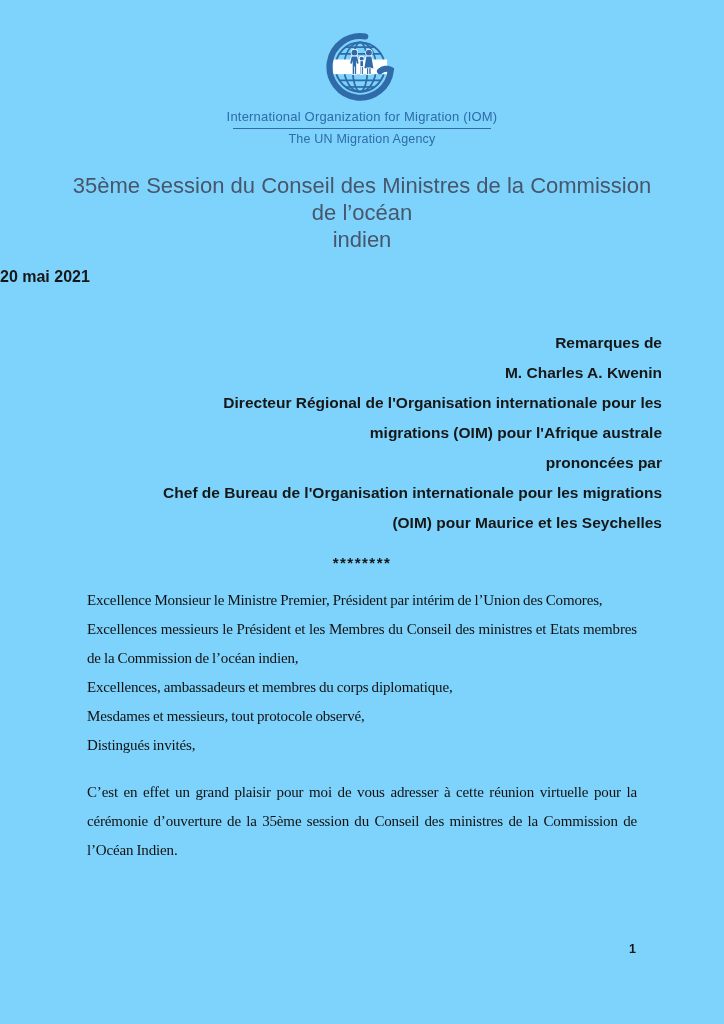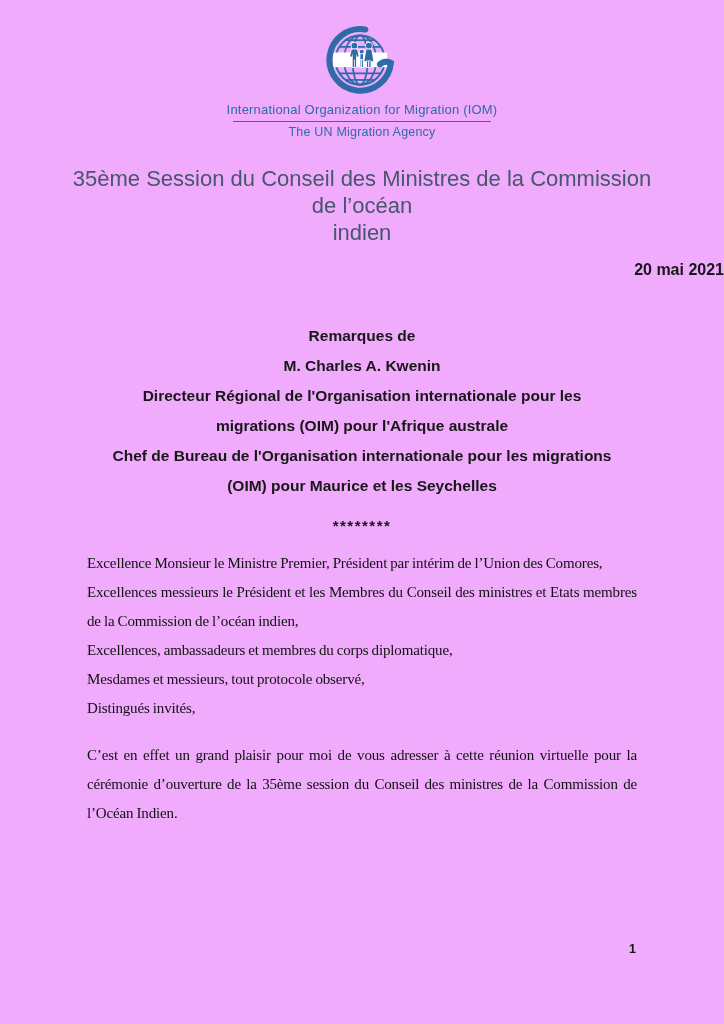--- a/index.html
+++ b/index.html
@@ -4,25 +4,25 @@
 <style>
   :root{
     --blue:#2e6ba8;
     --slate:#47566b;
     --ink:#171717;
   }
   html,body{margin:0;padding:0;background:#ffffff;}
   .page{
     position:relative;
     width:724px;height:1024px;
-    background:#f0abfc;
+    background:#7dd3fc;
     overflow:hidden;
     font-family:"Liberation Sans",sans-serif;
     box-sizing:border-box;
-    padding-top:25px;
+    padding-top:32px;
   }
   
   .logo-block{width:100%;text-align:center;}
   .logo-block svg{display:block;margin:0 auto;}
   .org-name{
     margin-top:5px;
     color:var(--blue);
     font-size:13px;
     font-weight:500;
     letter-spacing:.2px;
@@ -42,28 +42,28 @@
   .doc-title{
     width:580px;margin:26px auto 0 auto;
     text-align:center;
     color:var(--slate);
     font-weight:normal;
     font-size:22px;
     line-height:27px;
   }
   .doc-date{
     margin-top:15px;
-    text-align:right;
+    text-align:left;
     color:var(--ink);
     font-weight:bold;
     font-size:16px;
   }
   .speaker-block{
     width:600px;margin:42px auto 0 auto;
-    text-align:center;
+    text-align:right;
     color:var(--ink);
     font-weight:bold;
     font-size:15.5px;
     line-height:30px;
   }
   .speaker-block div{white-space:nowrap;}
   .separator-stars{
     margin-top:16px;
     text-align:center;
     color:var(--ink);
@@ -140,20 +140,21 @@
     <div>indien</div>
   </div>
 
   <div class="doc-date">20 mai 2021</div>
 
   <div class="speaker-block">
     <div>Remarques de</div>
     <div>M. Charles A. Kwenin</div>
     <div>Directeur Régional de l'Organisation internationale pour les</div>
     <div>migrations (OIM) pour l'Afrique australe</div>
+    <div>prononcées par</div>
     <div>Chef de Bureau de l'Organisation internationale pour les migrations</div>
     <div>(OIM) pour Maurice et les Seychelles</div>
   </div>
 
   <div class="separator-stars">********</div>
 
   <div class="doc-body">
     <p>Excellence Monsieur le Ministre Premier, Président par intérim de l’Union des Comores,</p>
     <p>Excellences messieurs le Président et les Membres du Conseil des ministres et Etats membres de la Commission de l’océan indien,</p>
     <p>Excellences, ambassadeurs et membres du corps diplomatique,</p>

